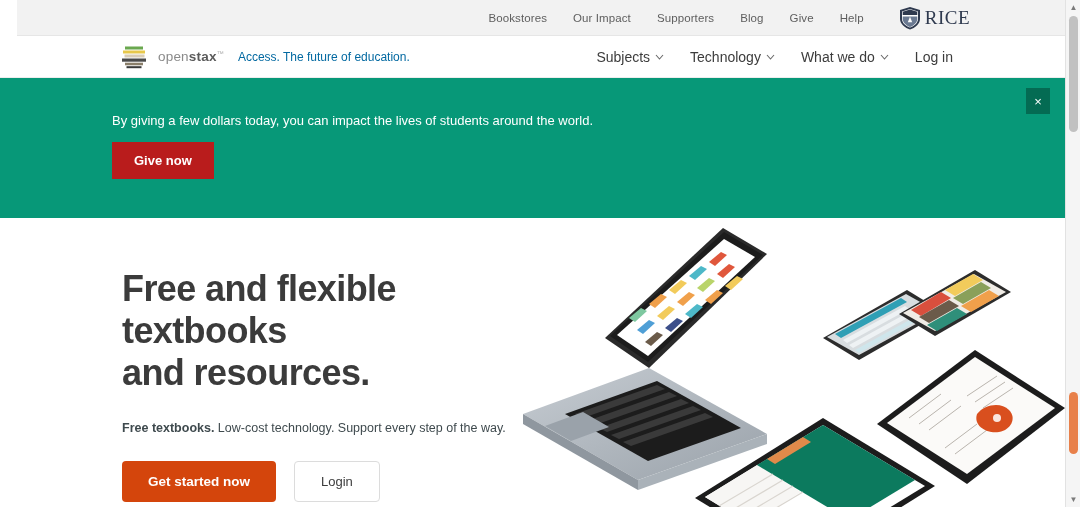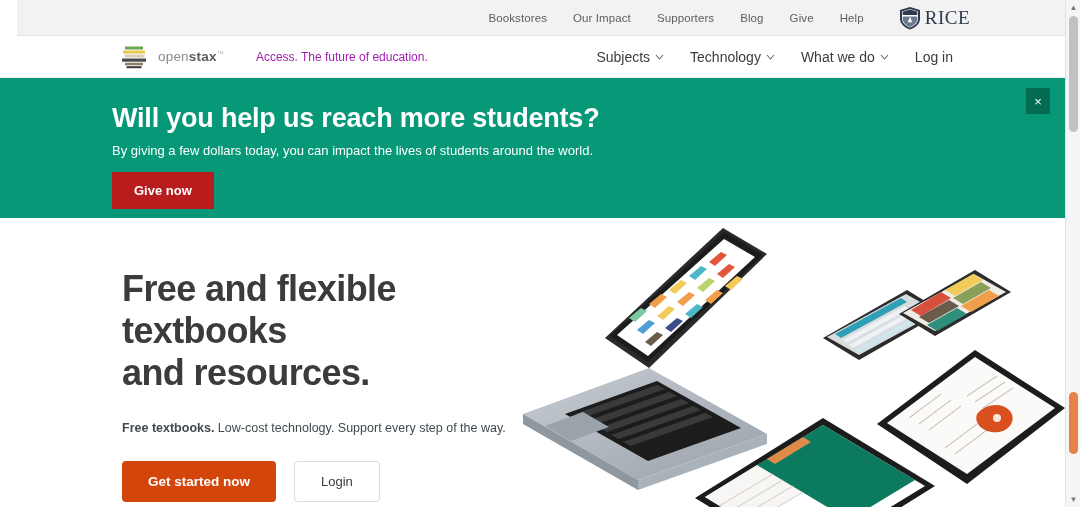--- a/index.html
+++ b/index.html
@@ -34,21 +34,21 @@
   .main-nav {
     position: absolute; top: 36px; left: 0; width: 1065px; height: 42px;
     background: #ffffff; border-bottom: 1px solid #ededed;
     display: flex; align-items: center;
   }
   .brand { display: flex; align-items: center; gap: 8px; padding-left: 120px; }
   .brand-mark { width: 30px; height: 26px; display:block; }
   .brand-word { font-size: 13.5px; color: #8a8a8a; letter-spacing: .2px; }
   .brand-word b { color: #5b5b5b; font-weight: 700; }
   .brand-tm { font-size: 7px; vertical-align: super; color:#b0b0b0; }
-  .brand-tag { font-size: 12px; color: #a21caf; margin-left: 24px; }
+  .brand-tag { font-size: 12px; color: #0369a1; margin-left: 6px; }
   .nav-links { margin-left: auto; display: flex; align-items: center; gap: 26px; padding-right: 112px; }
   .nav-links .nav-item {
     font-size: 14px; color: #3c3c3c; text-decoration: none;
     display: flex; align-items: center; gap: 5px; white-space: nowrap; text-align: center;
   }
   .caret { width: 9px; height: 6px; display:block; }
 
   
   .donate-banner {
     position: absolute; top: 78px; left: 0; width: 1065px; height: 140px;
@@ -186,21 +186,20 @@
         <svg class="caret" viewBox="0 0 9 6">
             <path d="M1 1 L4.5 5 L8 1" fill="none" stroke="#6b6b6b" stroke-width="1.1"></path>
           </svg>
       </a>
       <a href="#" class="nav-item">Log in</a>
     </div>
   </div>
 
   <div class="donate-banner">
     <div class="donate-inner">
-      <div class="donate-title">Will you help us reach more students?</div>
       <div class="donate-sub">By giving a few dollars today, you can impact the lives of students around the world.</div>
       <button class="give-now-btn">Give now</button>
     </div>
     <button class="banner-close">×</button>
   </div>
 
   <div class="hero">
 
     <svg class="hero-pattern" viewBox="0 0 1065 289" preserveAspectRatio="none">
       <defs>

